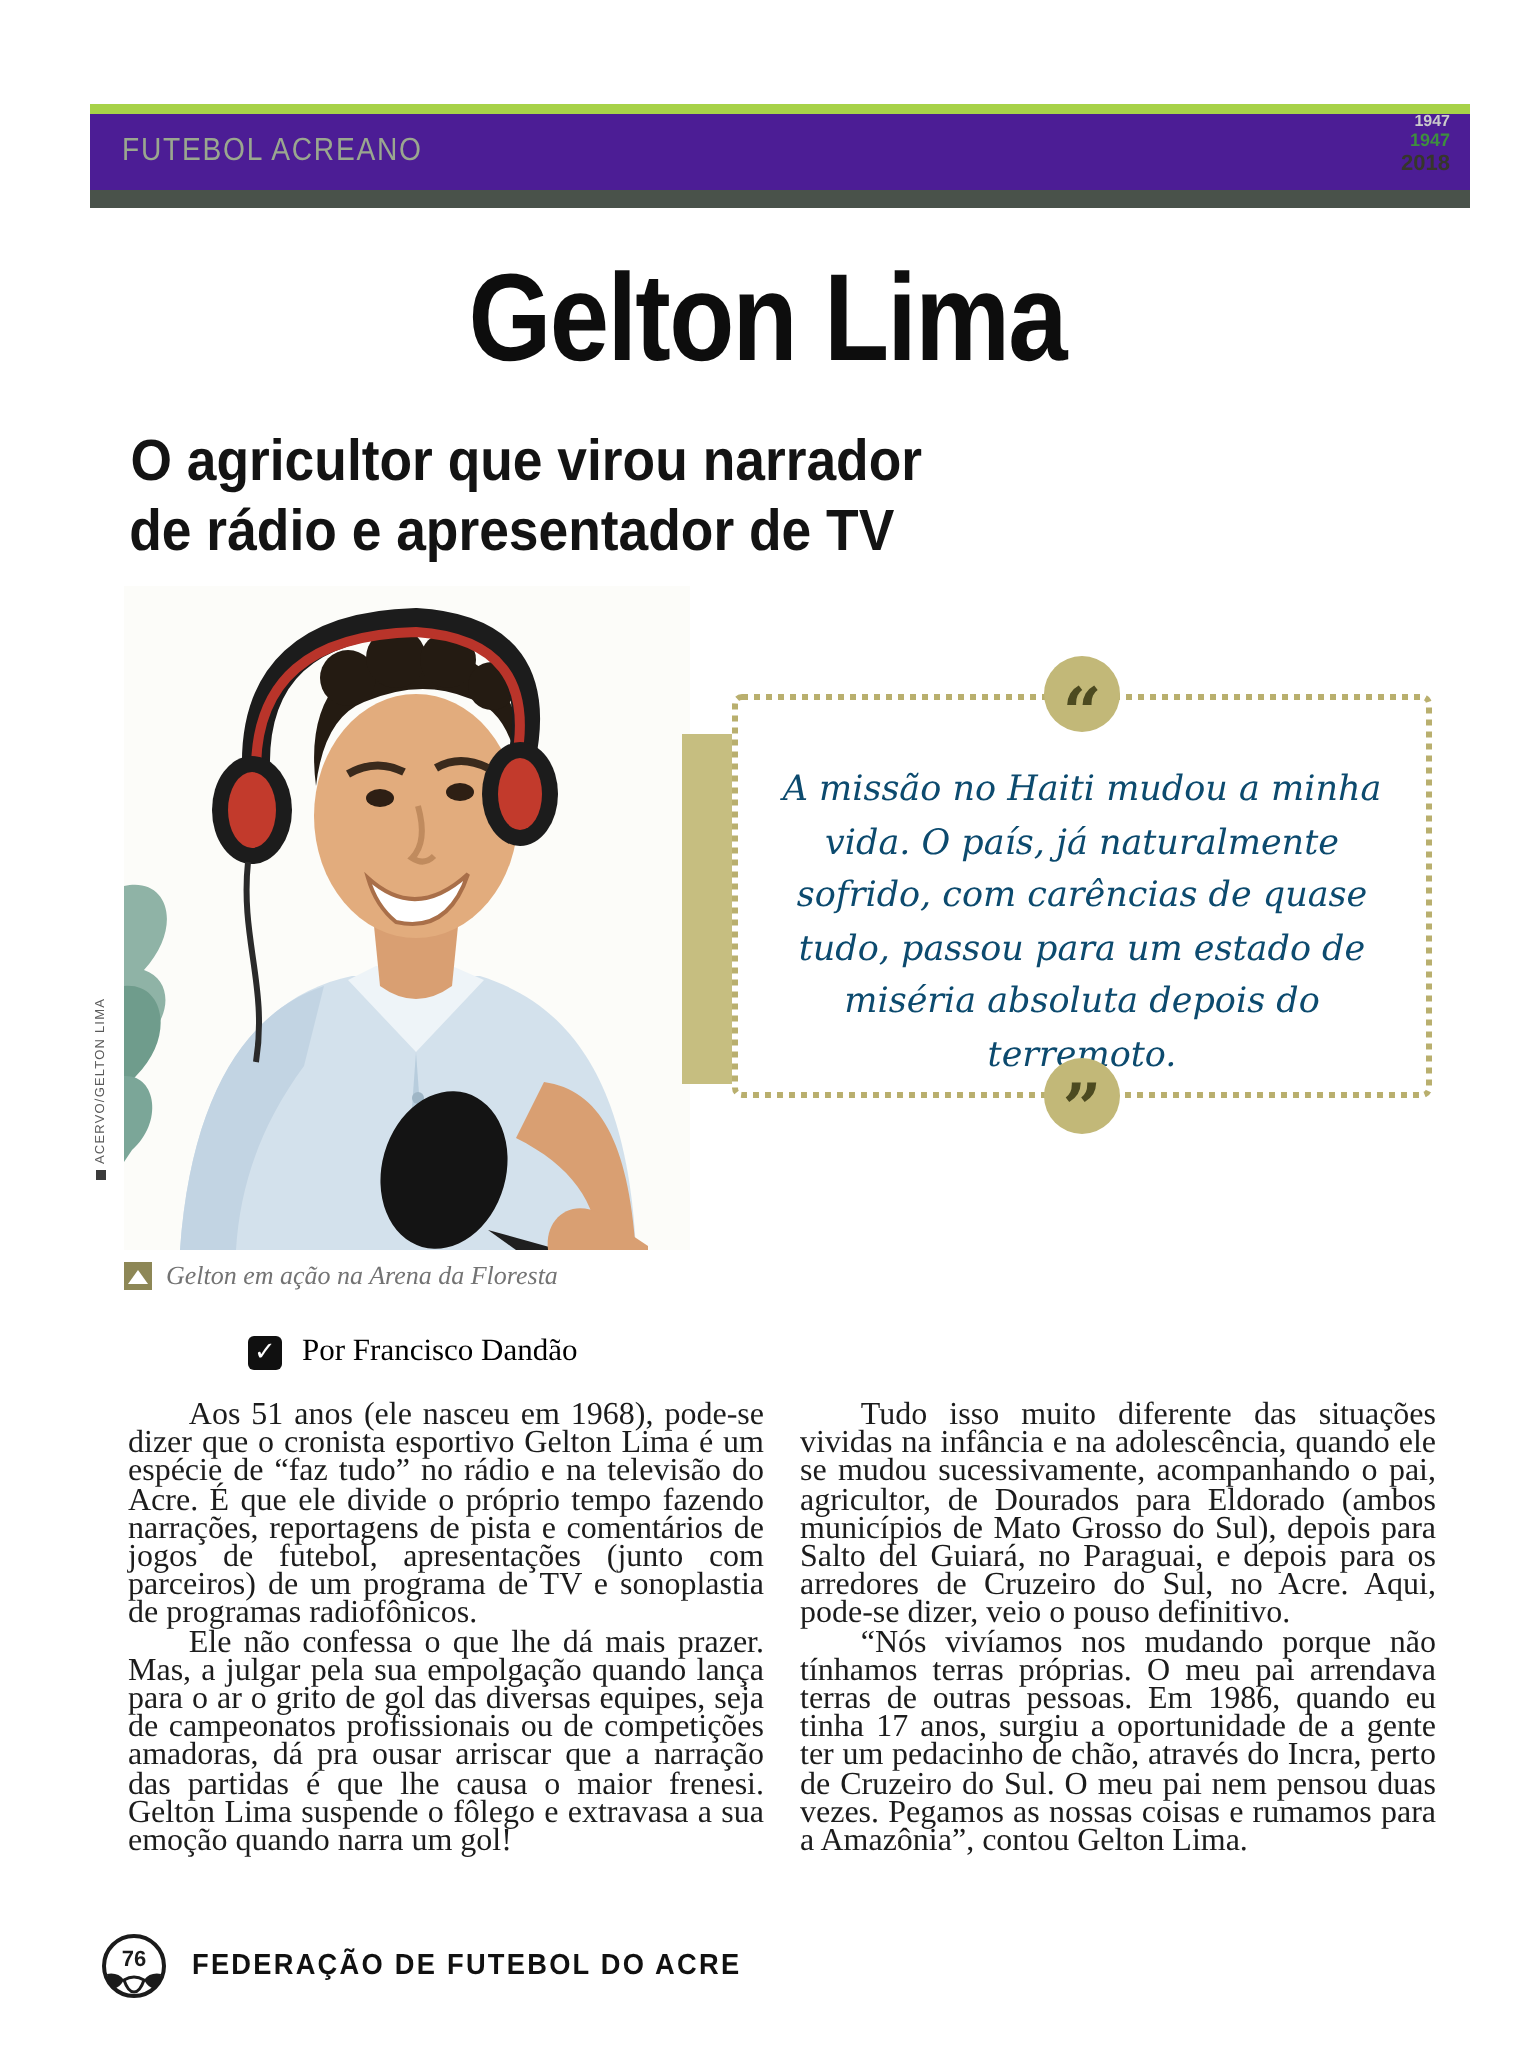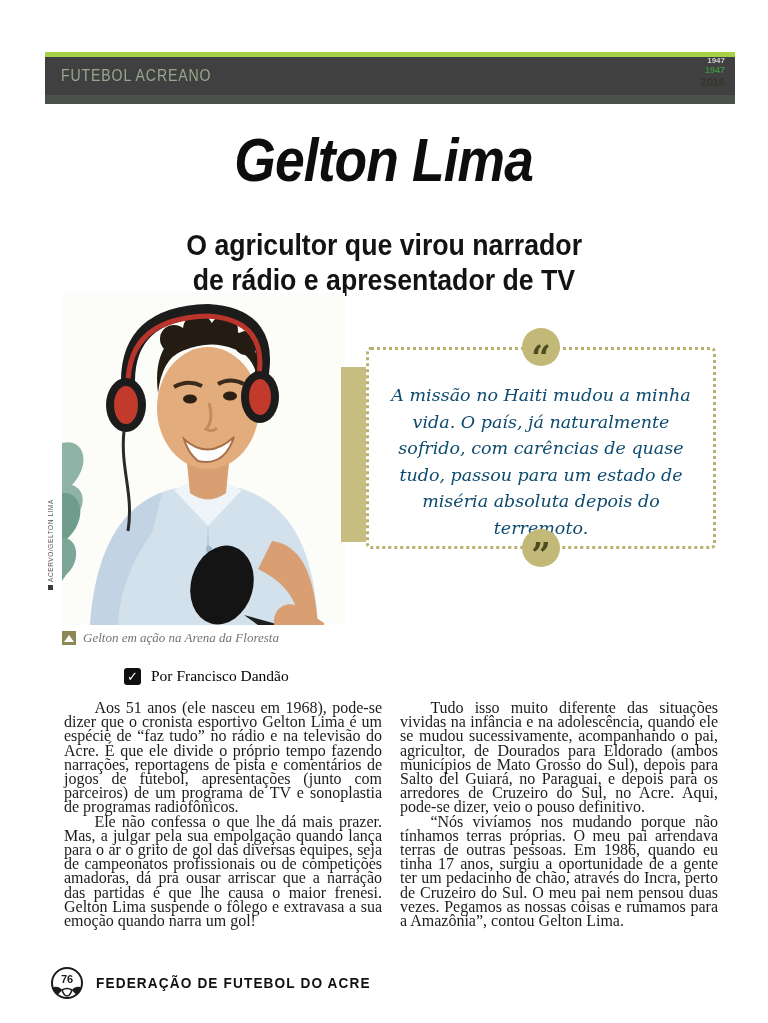--- a/index.html
+++ b/index.html
@@ -6,47 +6,47 @@
   html,body { background:#ffffff; }
   .page {
     position:relative; width:768px; height:1023px; margin:0 auto;
     background:#ffffff; overflow:hidden;
     font-family:"Liberation Serif", serif; color:#1e1e1e;
   }
 
   
   .header { position:absolute; left:45px; top:52px; width:690px; }
   .header .greenbar { height:5px; background:#a7d248; }
-  .header .band { height:38px; background:#404040; display:flex; align-items:center; }
+  .header .band { height:38px; background:#4c1d95; display:flex; align-items:center; }
   .header .band-label {
     margin-left:16px; font-family:"Liberation Sans", sans-serif;
     font-size:16px; letter-spacing:1px; color:#9aa78f;
     transform:scaleX(0.88); transform-origin:left center; white-space:nowrap;
   }
   .header .darkbar { height:9px; background:#49524a; }
   .shield-wrap { position:absolute; left:50%; top:-4px; transform:translateX(-50%); z-index:3; }
   .anniv {
     position:absolute; right:10px; top:4px; text-align:right; z-index:2;
     font-family:"Liberation Sans", sans-serif; font-weight:bold; line-height:1.15;
   }
   .anniv .ghost { font-size:8px; color:#cbcbcb; }
   .anniv .y1 { font-size:9px; color:#3e8f3e; }
   .anniv .y2 { font-size:11px; color:#36362b; }
 
   
   .title {
     position:absolute; top:124px; left:0; width:100%; text-align:center;
     font-family:"Liberation Sans", sans-serif; font-weight:bold;
-    font-size:62px; letter-spacing:-1px; color:#0d0d0d;font-style:italic;
+    font-size:62px; letter-spacing:-1px; color:#0d0d0d;
   }
   .title .squeeze { display:inline-block; transform:scaleX(0.86); }
   .subtitle {
-    position:absolute; top:228px; left:0; width:100%; text-align:center;
+    position:absolute; top:214px; left:0; width:100%; 
     font-family:"Liberation Sans", sans-serif; font-weight:bold;
-    font-size:29px; line-height:1.2; color:#131313;
+    font-size:29px; line-height:1.2; color:#131313;padding-left:48px;
   }
   .subtitle .squeeze { display:inline-block; transform:scaleX(0.92); }
 
   
   .photo { position:absolute; left:62px; top:293px; width:283px; height:332px; background:#fcfcfa; overflow:hidden; }
   .photo-credit {
     position:absolute; left:47px; top:590px; transform:rotate(-90deg); transform-origin:0 0;
     font-family:"Liberation Sans", sans-serif; font-size:6.5px; letter-spacing:0.6px;
     color:#5a5a5a; white-space:nowrap; display:flex; align-items:center; gap:3px;
   }

